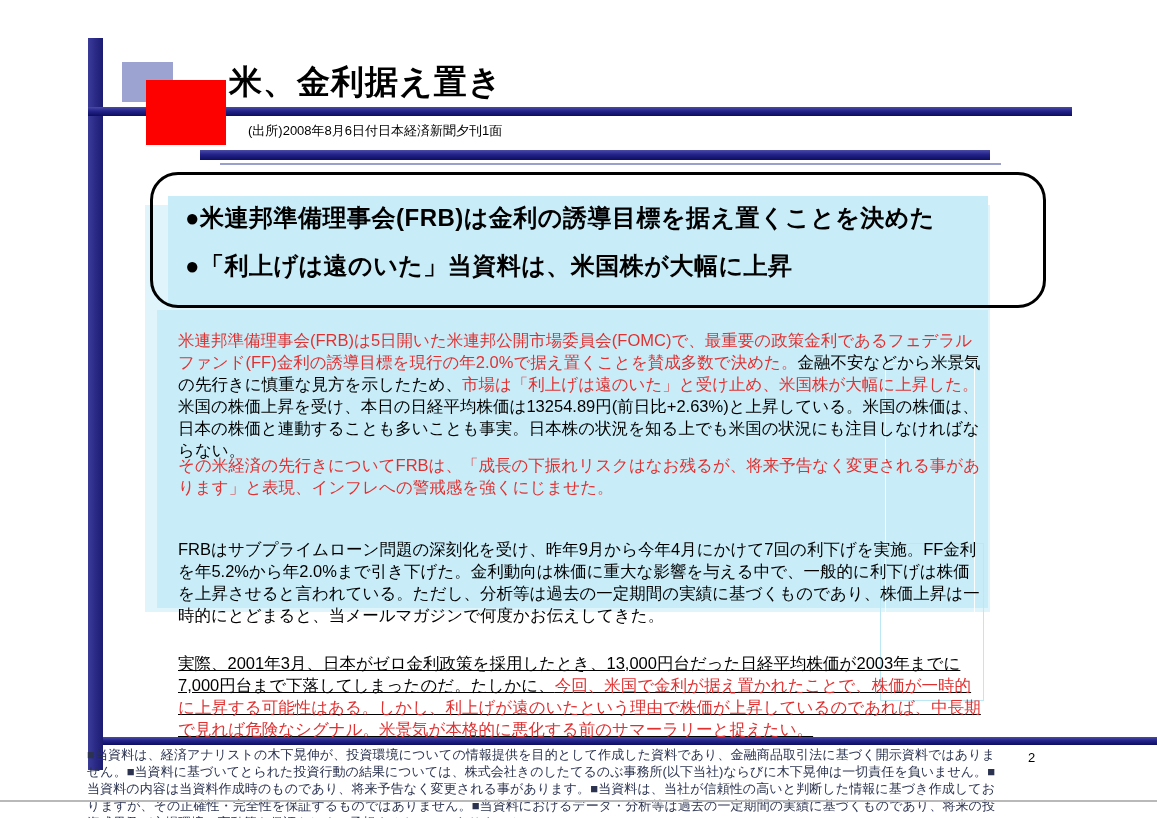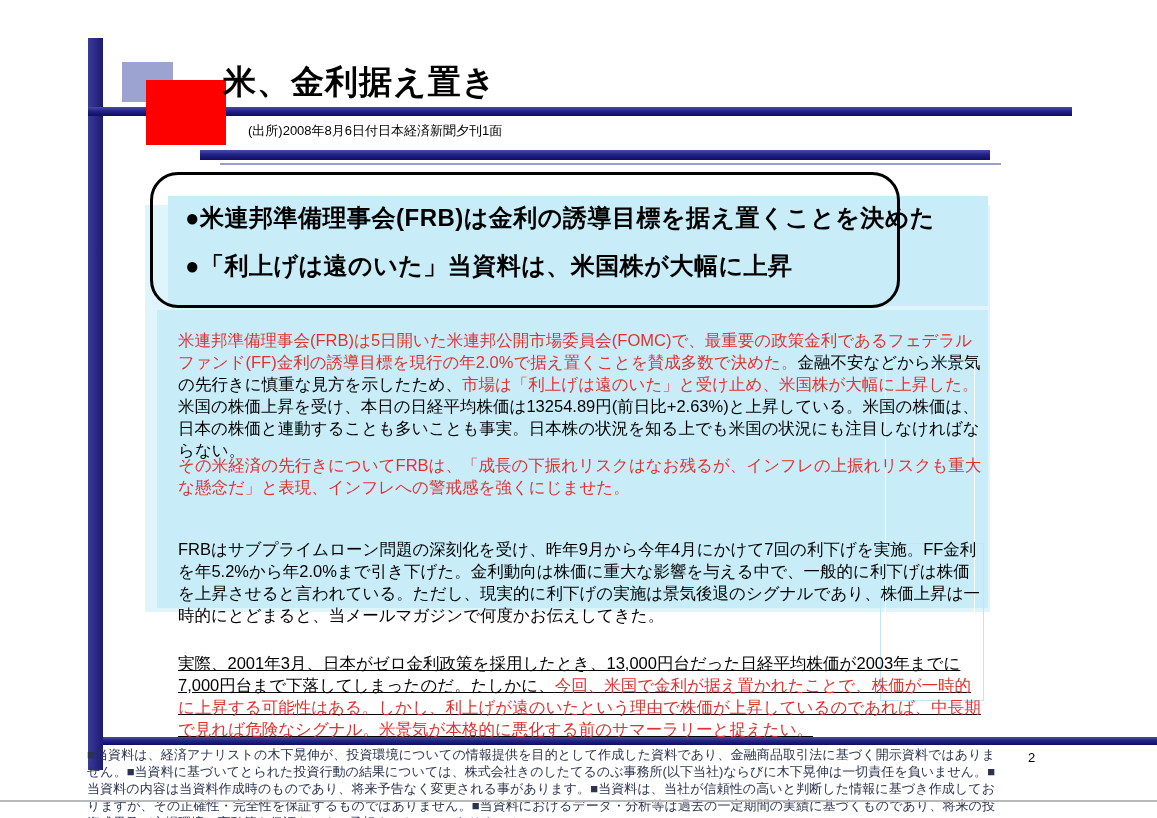--- a/index.html
+++ b/index.html
@@ -6,31 +6,31 @@
   body{
     width:1157px;height:818px;position:relative;background:#ffffff;overflow:hidden;
     font-family:"Liberation Sans","DejaVu Sans",sans-serif;
   }
   .abs{position:absolute;}
   .navy-grad{background:linear-gradient(180deg,#4a4aa6 0%,#23238a 45%,#0d0d60 100%);}
   #left-bar{left:88px;top:38px;width:15px;height:732px;background:linear-gradient(90deg,#3a3a9a,#1b1b72);}
   #title-bar{left:88px;top:107px;width:984px;height:9px;}
   #sq-lavender{left:122px;top:62px;width:51px;height:40px;background:#9ca3d1;}
   #sq-red{left:146px;top:80px;width:80px;height:65px;background:#fd0000;}
-  #page-title{left:223px;top:60px;font-size:33px;font-weight:900;color:#000;letter-spacing:1px;white-space:nowrap;}
+  #page-title{left:229px;top:60px;font-size:33px;font-weight:900;color:#000;letter-spacing:1px;white-space:nowrap;}
   #source-line{left:248px;top:122px;font-size:13px;font-weight:normal;color:#000;white-space:nowrap;}
   #divider-bar{left:200px;top:150px;width:790px;height:10px;}
   #divider-line{left:220px;top:163px;width:781px;height:2px;background:#9aa0cc;}
   #panel-outer{left:145px;top:205px;width:845px;height:407px;background:#dff4fb;}
   #panel-bullets{left:168px;top:196px;width:820px;height:110px;background:#c9edf8;}
   #panel-body{left:157px;top:310px;width:831px;height:298px;background:#c9edf8;}
   #ghost-box-white{left:885px;top:363px;width:88px;height:249px;border:1px solid rgba(255,255,255,0.9);}
   #ghost-box-cyan{left:880px;top:543px;width:102px;height:156px;border:1px solid #bce8f3;}
   #highlight-box{
-    left:150px;top:172px;width:750px;height:136px;
+    left:150px;top:172px;width:896px;height:136px;
     border:3px solid #000;border-radius:28px;background:transparent;
     box-sizing:border-box;padding:8px 10px 4px 32px;
     display:flex;flex-direction:column;justify-content:space-evenly;
   }
   .hl-item{font-size:24px;font-weight:bold;color:#000;line-height:1.1;white-space:nowrap;letter-spacing:0.5px;}
   .para{position:absolute;left:178px;width:806px;font-size:16.5px;line-height:22px;color:#000;text-align:left;}
   #para-1{top:329px;}
   #para-2{top:454px;}
   #para-3{top:538px;}
   #para-4{top:652px;text-decoration:underline;}
@@ -60,20 +60,20 @@
 <div class="abs" id="panel-body"></div>
 <div class="abs" id="ghost-box-white"></div>
 <div class="abs" id="ghost-box-cyan"></div>
 
 <div class="abs" id="highlight-box">
   <div class="hl-item">●米連邦準備理事会(FRB)は金利の誘導目標を据え置くことを決めた</div>
   <div class="hl-item">●「利上げは遠のいた」当資料は、米国株が大幅に上昇</div>
 </div>
 
 <div class="para" id="para-1"><span class="seg-red">米連邦準備理事会(FRB)は5日開いた米連邦公開市場委員会(FOMC)で、最重要の政策金利であるフェデラルファンド(FF)金利の誘導目標を現行の年2.0%で据え置くことを賛成多数で決めた。</span><span class="seg-black">金融不安などから米景気の先行きに慎重な見方を示したため、</span><span class="seg-red">市場は「利上げは遠のいた」と受け止め、米国株が大幅に上昇した。</span><span class="seg-black">米国の株価上昇を受け、本日の日経平均株価は13254.89円(前日比+2.63%)と上昇している。米国の株価は、日本の株価と連動することも多いことも事実。日本株の状況を知る上でも米国の状況にも注目しなければならない。</span></div>
-<div class="para" id="para-2"><span class="seg-red">その米経済の先行きについてFRBは、「成長の下振れリスクはなお残るが、インフレの上振れリスクも重大な懸念だ」と表現、インフレへの警戒感を強くにじませた。</span></div>
-<div class="para" id="para-3"><span class="seg-black">FRBはサブプライムローン問題の深刻化を受け、昨年9月から今年4月にかけて7回の利下げを実施。FF金利を年5.2%から年2.0%まで引き下げた。金利動向は株価に重大な影響を与える中で、一般的に利下げは株価を上昇させると言われている。ただし、現実的に利下げの実施は景気後退のシグナルであり、株価上昇は一時的にとどまると、当メールマガジンで何度かお伝えしてきた。</span></div>
+<div class="para" id="para-2"><span class="seg-red">その米経済の先行きについてFRBは、「成長の下振れリスクはなお残るが、将来予告なく変更される事があります」と表現、インフレへの警戒感を強くにじませた。</span></div>
+<div class="para" id="para-3"><span class="seg-black">FRBはサブプライムローン問題の深刻化を受け、昨年9月から今年4月にかけて7回の利下げを実施。FF金利を年5.2%から年2.0%まで引き下げた。金利動向は株価に重大な影響を与える中で、一般的に利下げは株価を上昇させると言われている。ただし、分析等は過去の一定期間の実績に基づくものであり、株価上昇は一時的にとどまると、当メールマガジンで何度かお伝えしてきた。</span></div>
 <div class="para" id="para-4"><span class="seg-black">実際、2001年3月、日本がゼロ金利政策を採用したとき、13,000円台だった日経平均株価が2003年までに7,000円台まで下落してしまったのだ。たしかに、</span><span class="seg-red">今回、米国で金利が据え置かれたことで、株価が一時的に上昇する可能性はある。しかし、利上げが遠のいたという理由で株価が上昇しているのであれば、中長期で見れば危険なシグナル。米景気が本格的に悪化する前のサマーラリーと捉えたい。</span></div>
 
 <div class="abs navy-grad" id="footer-bar"></div>
 <div class="abs" id="disclaimer">■当資料は、経済アナリストの木下晃伸が、投資環境についての情報提供を目的として作成した資料であり、金融商品取引法に基づく開示資料ではありません。■当資料に基づいてとられた投資行動の結果については、株式会社きのしたてるのぶ事務所(以下当社)ならびに木下晃伸は一切責任を負いません。■当資料の内容は当資料作成時のものであり、将来予告なく変更される事があります。■当資料は、当社が信頼性の高いと判断した情報に基づき作成しておりますが、その正確性・完全性を保証するものではありません。■当資料におけるデータ・分析等は過去の一定期間の実績に基づくものであり、将来の投資成果及び市場環境の変動等を保証もしくは予想するものではありません。</div>
 <div class="abs" id="page-number">2</div>
 <div class="abs" id="bottom-line"></div>
 
 </body></html>

